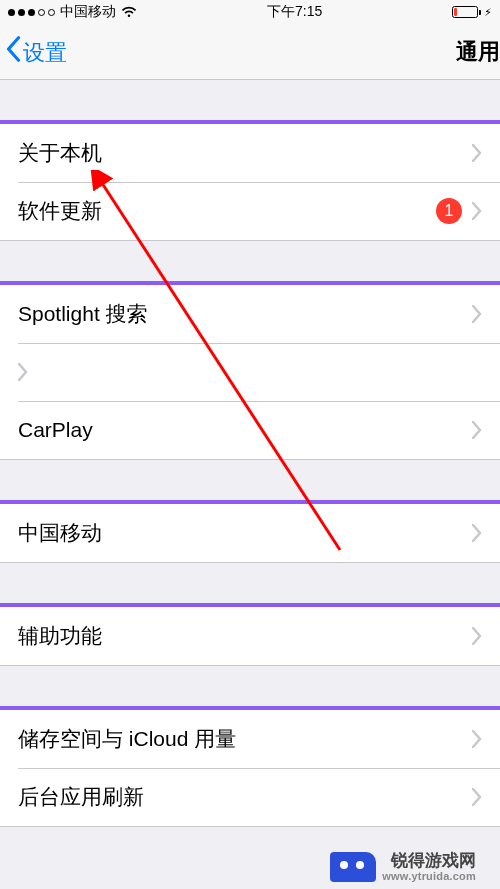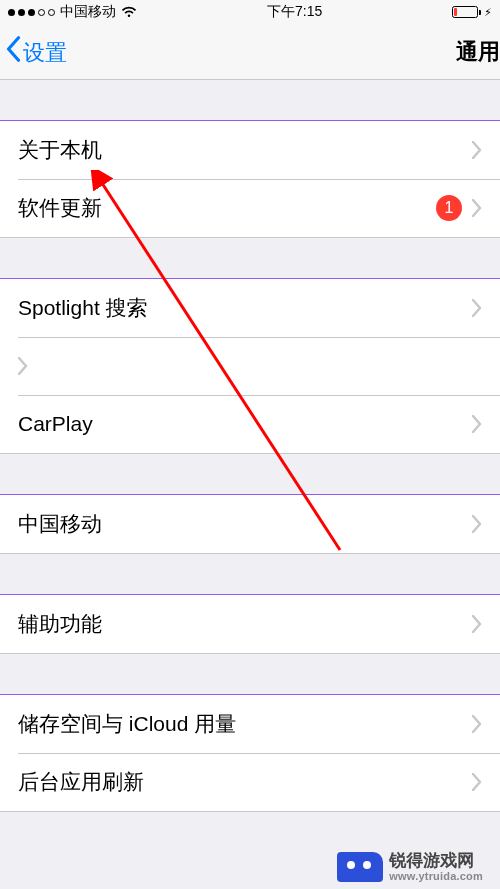--- a/index.html
+++ b/index.html
@@ -49,21 +49,21 @@
       padding: 0 6px; cursor: pointer;
     }
     .back-btn svg { width: 15px; height: 26px; }
     .nav-title {
       position: absolute; left: 0; right: 0;
       text-align: right; font-size: 22px; font-weight: 600;
       pointer-events: none;
     }
 
     
-    .group { margin-top: 40px; background: #fff; border-top: 1px solid #8b5cf6; border-bottom: 1px solid #c8c7cc; }
+    .group { margin-top: 40px; background: #fff; border-top: 4px solid #8b5cf6; border-bottom: 1px solid #c8c7cc; }
     .group.first { margin-top: 40px; }
     .cell {
       min-height: 58px;
       display: flex; align-items: center;
       padding: 0 18px;
       position: relative;
       font-size: 21px;
       color: #000;
       cursor: pointer;
       background: #fff;
@@ -88,26 +88,27 @@
     .annotation-arrow {
       position: absolute;
       left: 90px; top: 170px;
       pointer-events: none;
       z-index: 5;
     }
 
     
     .watermark {
       position: absolute;
-      right: 9px; bottom: 0;
+      right: 16px; bottom: 0;
       display: flex; align-items: center;
       gap: 6px;
       padding: 6px 8px;
       font-size: 14px;
       color: #555;
+      text-align: right;
     }
     .watermark .logo {
       width: 46px; height: 30px;
       background: #2b4fd8;
       border-radius: 4px 10px 4px 4px;
       position: relative;
     }
     .watermark .logo::before,
     .watermark .logo::after {
       content: ""; position: absolute; background: #fff; border-radius: 50%;

